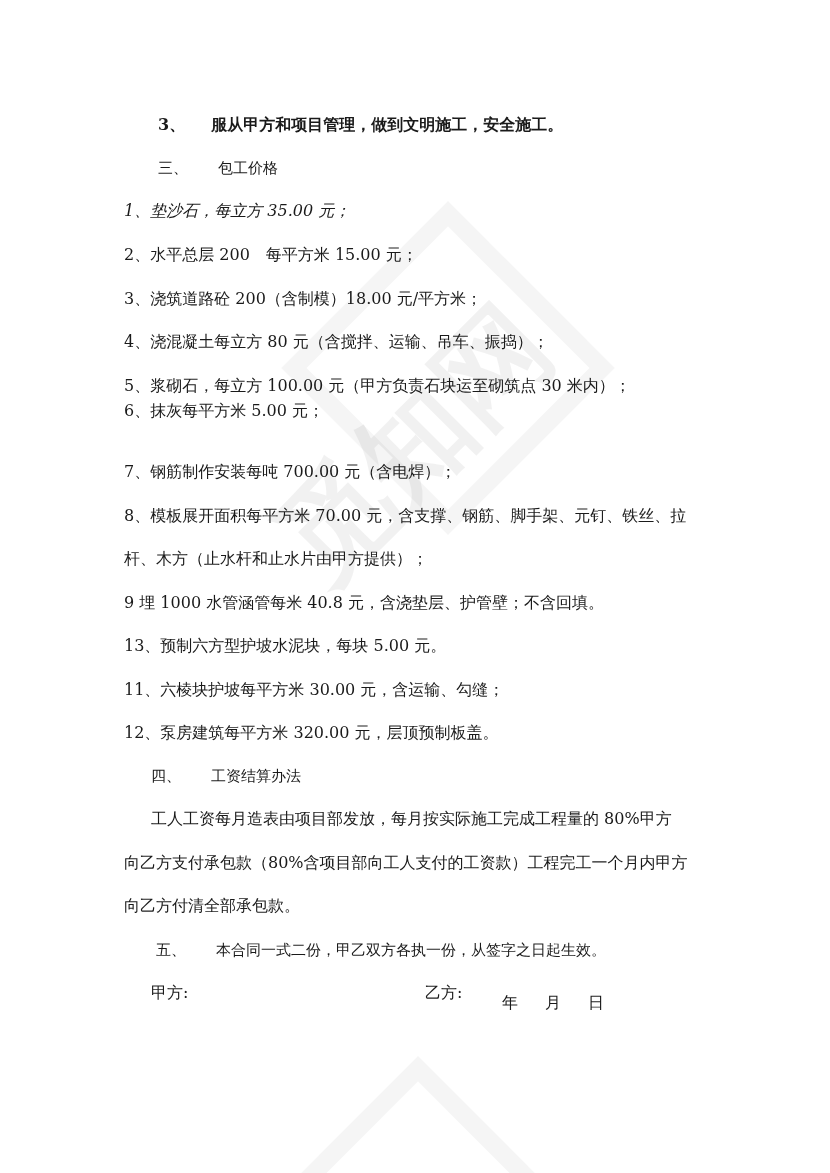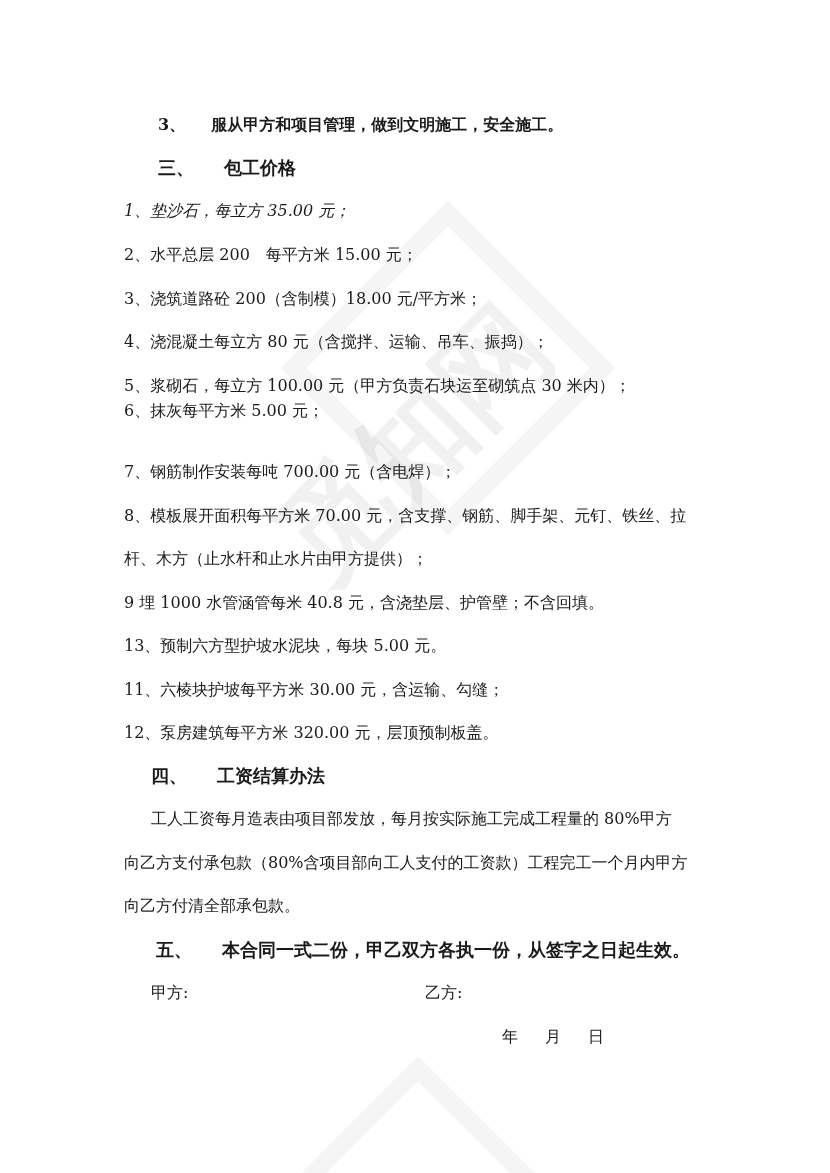--- a/index.html
+++ b/index.html
@@ -36,21 +36,21 @@
     transform: rotate(45deg);
   }
   .wm-d1 { left: 330px; top: 250px; width: 200px; height: 200px; }
   .wm-d2 { left: 300px; top: 1105px; width: 200px; height: 200px; }
   .line {
     position: absolute;
     font-size: 16px;
     line-height: 20px;
     white-space: nowrap;
   }
-  .bold { font-weight: bold; font-family: "DejaVu Sans", "Liberation Sans", sans-serif; font-size: 18px; }
+  .bold { font-weight: normal; font-family: "DejaVu Sans", "Liberation Sans", sans-serif; font-size: 15px; }
   .gap { display: inline-block; }
 </style>
 </head>
 <body>
 
 <div class="wm-diamond wm-d1"></div>
 <div class="watermark wm-main">觅知网</div>
 <div class="wm-diamond wm-d2"></div>
 
 <div class="line" style="left:158px; top:115px;font-weight:bold;">
@@ -83,15 +83,15 @@
 <div class="line" style="left:124px; top:853px;">向乙方支付承包款（80%含项目部向工人支付的工资款）工程完工一个月内甲方</div>
 <div class="line" style="left:124px; top:896px;">向乙方付清全部承包款。</div>
 
 <div class="line bold" style="left:156px; top:940px;">
   <span>五、</span><span class="gap" style="width:30px"></span><span>本合同一式二份，甲乙双方各执一份，从签字之日起生效。</span>
 </div>
 
 <div class="line" style="left:151px; top:983px;">甲方:</div>
 <div class="line" style="left:385px; top:983px;margin-left:40px;">乙方:</div>
 
-<div class="line" style="left:502px; top:1027px;text-align:center;">
+<div class="line" style="left:502px; top:993px;text-align:center;">
   <span>年</span><span class="gap" style="width:27px"></span><span>月</span><span class="gap" style="width:27px"></span><span>日</span>
 </div>
 
 </body></html>

